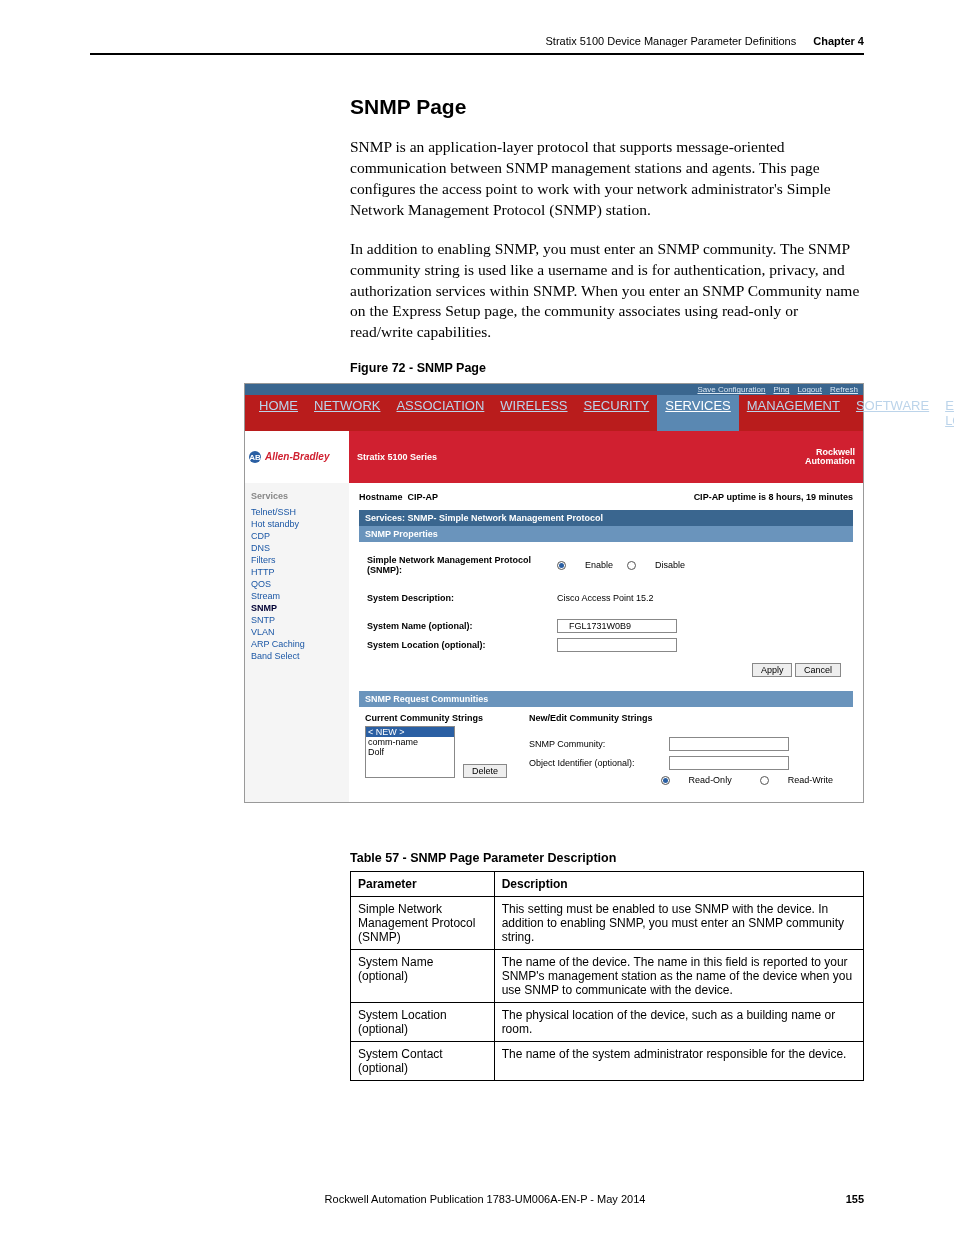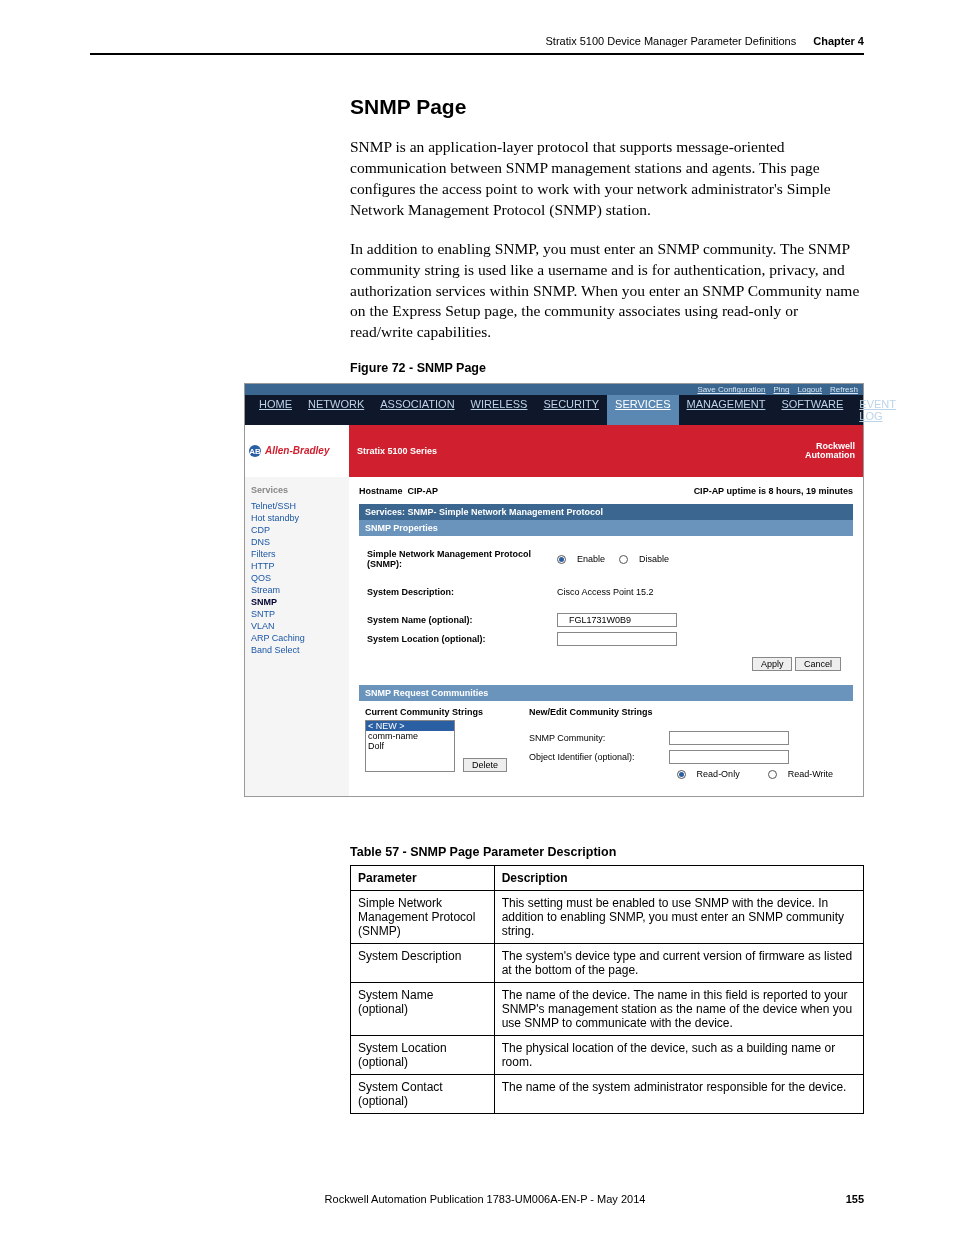--- a/index.html
+++ b/index.html
@@ -11,21 +11,21 @@
   .content { margin-left: 260px; margin-right: 0; }
   h2.section-title { font-family: Arial, Helvetica, sans-serif; font-weight: bold; font-size: 21px; margin-top: 40px; margin-bottom: 18px; }
   p.body { font-size: 15.5px; line-height: 1.35; margin-bottom: 18px; }
   .fig-caption { font-family: Arial, Helvetica, sans-serif; font-weight: bold; font-size: 12.5px; margin-top: 14px; margin-bottom: 8px; }
 
   
   .shot-wrap { margin-left: -106px; }
   .shot { width: 620px; font-family: Arial, Helvetica, sans-serif; font-size: 9px; color: #000; border: 1px solid #999; background: #fff; }
   .shot .topbar { background: #3a668f; color: #d9e6f2; display:flex; justify-content:flex-end; gap:8px; padding:1px 5px; font-size:8px; }
   .shot .topbar span { text-decoration: underline; cursor:pointer; }
-  .shot .menubar { background:#0f172a; color:#bcd4ea; display:flex; padding:0 6px; font-size:11px; }
+  .shot .menubar { background:#b91c1c; color:#bcd4ea; display:flex; padding:0 6px; font-size:13px; }
   .shot .menubar div { padding:3px 8px; text-decoration:underline; cursor:pointer; }
   .shot .menubar div.active { background:#5a88b2; color:#fff; }
   .shot .brandrow { display:flex; align-items:stretch; }
   .shot .ab-cell { width:104px; background:#fff; color:#d02030; font-weight:bold; font-style:italic; font-size:10px; display:flex; gap:4px; padding:20px 4px; }
   .shot .ab-cell .ab-dot{ width:12px;height:12px;border-radius:50%;background:#2a5fa3;display:inline-flex;align-items:center;justify-content:center;color:#fff;font-size:8px;font-style:normal;font-weight:bold;}
   .shot .titlecell { flex:1; background:#d02030; color:#fff; font-weight:bold; padding:5px 8px; display:flex; justify-content:space-between; align-items:center; }
   .shot .titlecell .ra { text-align:right; font-size:9px; line-height:1; }
   .shot .body { display:flex; }
   .shot .sidebar { width:104px; background:#f5f5f5; padding:8px 6px; font-size:9px; }
   .shot .sidebar .hdr { color:#888; font-weight:bold; margin-bottom:6px; }
@@ -33,21 +33,21 @@
   .shot .sidebar a.cur { color:#003; font-weight:bold; }
   .shot .main { flex:1; padding:6px 10px 6px 10px; position:relative; }
   .shot .hostrow { display:flex; justify-content:space-between; font-size:9px; padding:3px 0 8px; font-weight:bold; }
   .shot .panel-title { background:#3a668f; color:#fff; font-weight:bold; padding:3px 6px; font-size:9px; }
   .shot .sub-title { background:#6a94bc; color:#fff; font-weight:bold; padding:3px 6px; font-size:9px; }
   .shot .panel-body { background:#fff; padding:8px 8px; }
   .shot .frow { display:flex; align-items:center; margin:5px 0; font-size:9px; }
   .shot .flabel { width:190px; font-weight:bold; }
   .shot .flabel2 { width:140px; font-weight:normal; }
   .shot input[type=text]{ font-size:9px; padding:1px 11px; border:1px solid #888; width:120px; background:#fff; }
-  .shot .radio { display:inline-flex; align-items:center; gap:11px; margin-right:14px; font-weight:normal;}
+  .shot .radio { display:inline-flex; align-items:center; gap:19px; margin-right:14px; font-weight:normal;}
   .shot .radio .r{ width:9px;height:9px;border:1px solid #555;border-radius:50%;display:inline-flex;align-items:center;justify-content:center;}
   .shot .radio .r.on::after{content:"";width:5px;height:5px;border-radius:50%;background:#2a5fa3;}
   .shot .btn { font-size:9px; padding:1px 8px; border:1px solid #888; background:#eee; cursor:pointer; }
   .shot .btnrow { text-align:right; padding:6px 4px; }
   .shot .listbox { width:90px; height:52px; border:1px solid #888; font-size:9px; background:#fff; overflow:hidden; }
   .shot .listbox div{ padding:0 2px; }
   .shot .listbox div.sel{ background:#2a5fa3;color:#fff; }
   .shot .commrow { display:flex; gap:22px; padding:6px 6px; }
   .shot .commcol { font-size:9px; }
   .shot .commcol .ch{ font-weight:bold; margin-bottom:3px; }
@@ -212,24 +212,20 @@
           <th style="width:28%">Parameter</th>
           <th>Description</th>
         </tr>
       </thead>
       <tbody>
         <tr>
             <td>Simple Network Management Protocol (SNMP)</td>
             <td>This setting must be enabled to use SNMP with the device. In addition to enabling SNMP, you must enter an SNMP community string.</td>
           </tr>
         <tr>
-            <td>System Description</td>
-            <td>The system's device type and current version of firmware as listed at the bottom of the page.</td>
-          </tr>
-        <tr>
             <td>System Name (optional)</td>
             <td>The name of the device. The name in this field is reported to your SNMP's management station as the name of the device when you use SNMP to communicate with the device.</td>
           </tr>
         <tr>
             <td>System Location (optional)</td>
             <td>The physical location of the device, such as a building name or room.</td>
           </tr>
         <tr>
             <td>System Contact (optional)</td>
             <td>The name of the system administrator responsible for the device.</td>

